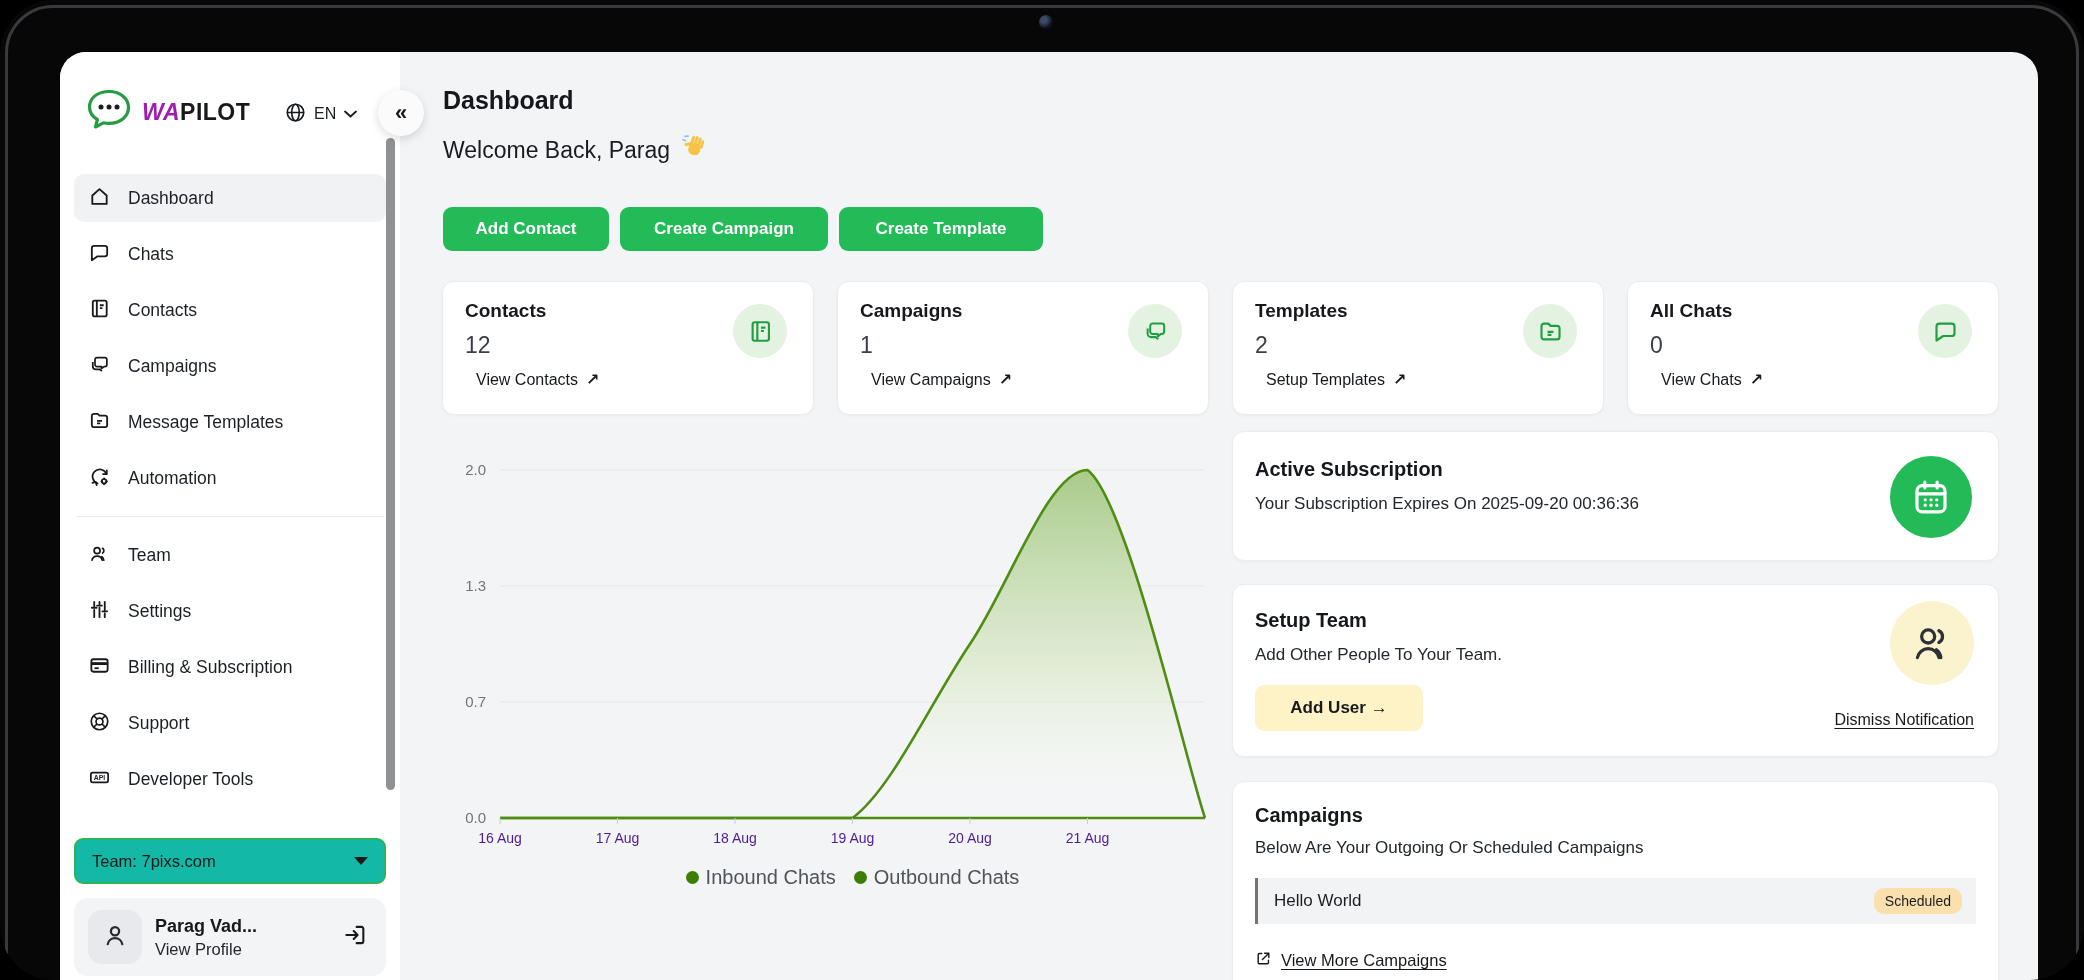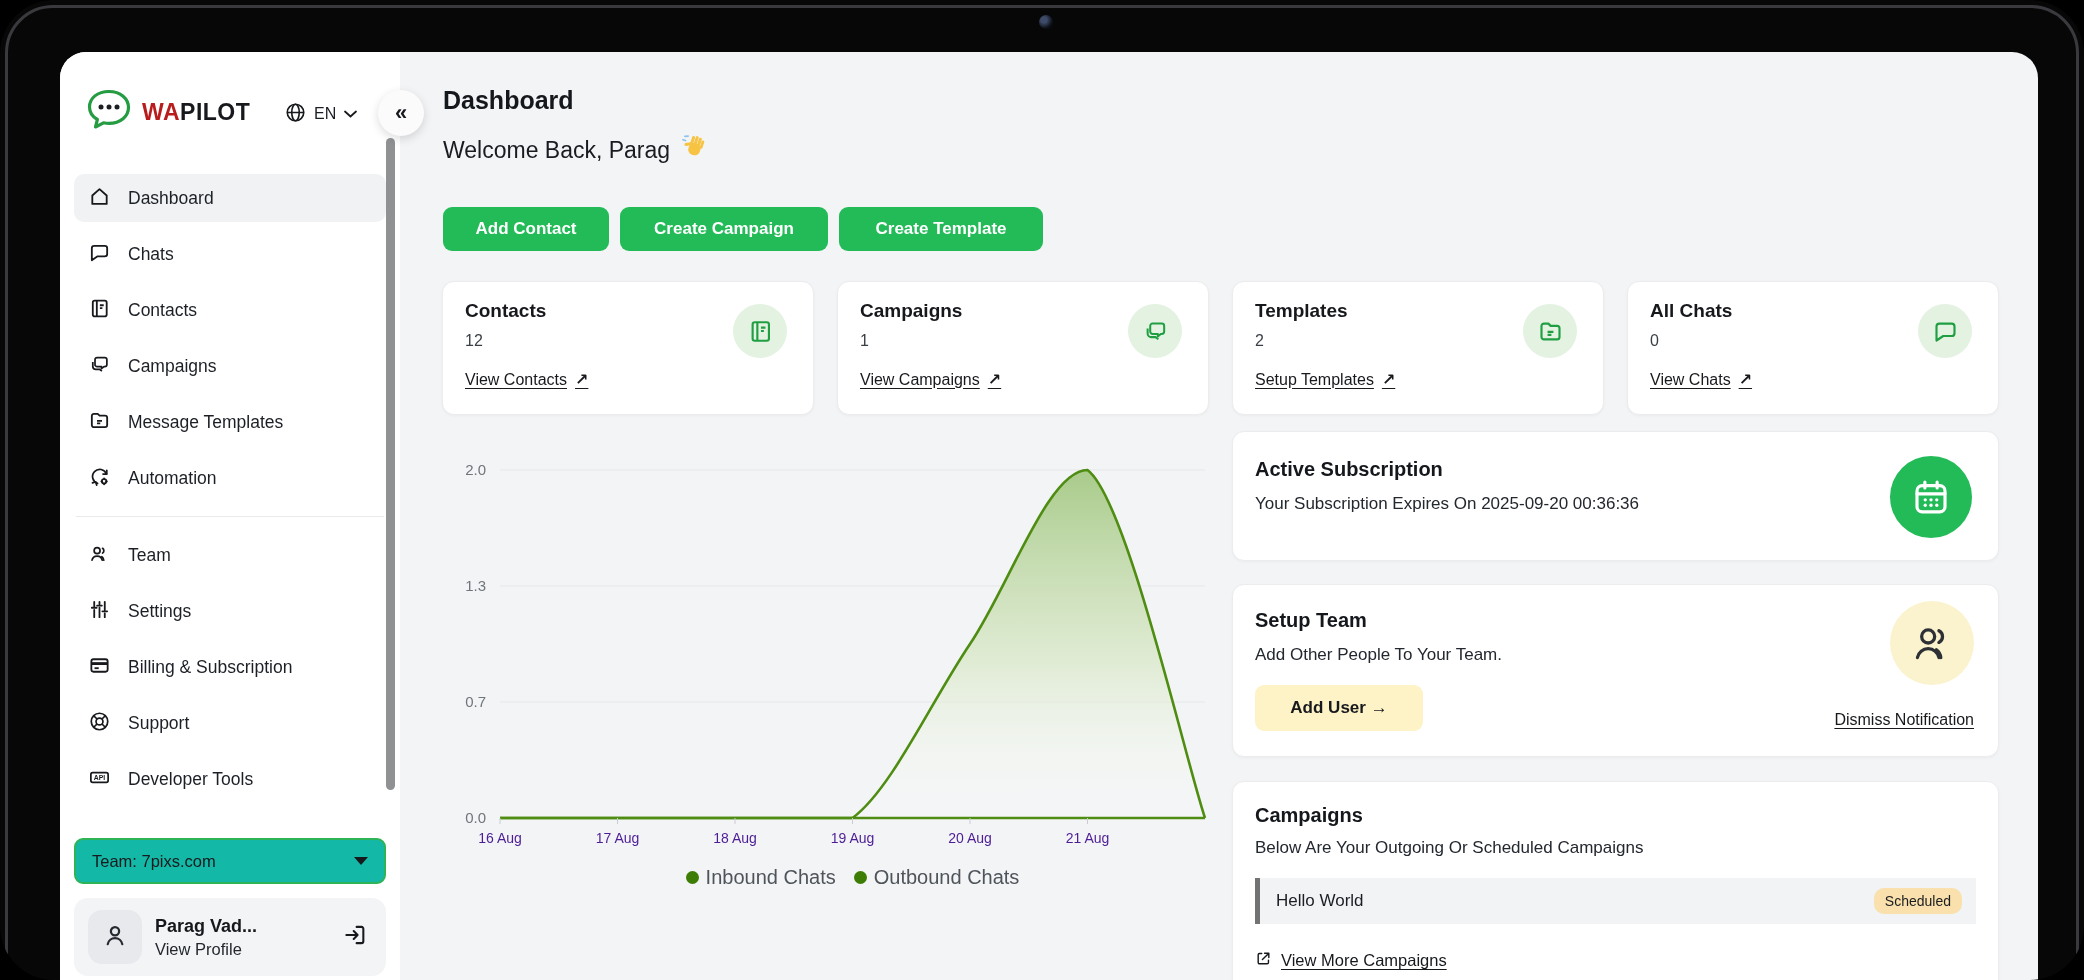--- a/index.html
+++ b/index.html
@@ -9,21 +9,21 @@
   .frame-line { position:absolute; top:5px; left:5px; right:5px; height:1040px; border:3px solid #3a3a3e; border-radius:48px; pointer-events:none; }
   .camera { position:absolute; left:1039px; top:15px; width:14px; height:14px; border-radius:50%;
             background:radial-gradient(circle at 35% 35%, #3d4b68 0 3px, #0c0f16 65%); }
   .screen { position:absolute; left:60px; top:52px; width:1978px; height:928px; background:#f3f4f6;
             border-radius:26px 26px 0 0; overflow:hidden; }
 
   
   .sidebar { position:absolute; left:0; top:0; width:340px; height:100%; background:#ffffff; }
   .logo-row { position:absolute; left:24px; top:33px; height:54px; display:flex; align-items:center; gap:8px; }
   .logo-text { font-size:23px; font-weight:800; letter-spacing:.5px; color:#17191d; }
-  .logo-text .wa { color:#b91c1c; }
+  .logo-text .wa { color:#a21caf;font-style:italic; }
   .lang { position:absolute; left:224px; top:46px; height:32px; display:flex; align-items:center; gap:7px; cursor:pointer; }
   .lang-code { font-size:16px; font-weight:500; color:#1b1e23; }
   .collapse-btn { position:absolute; left:318px; top:38px; width:46px; height:46px; border-radius:50%;
                   background:#fbfbfc; box-shadow:0 3px 10px rgba(0,0,0,.14); display:flex; align-items:center; justify-content:center;
                   font-size:22px; font-weight:700; color:#17191d; z-index:5; cursor:pointer; }
   .side-scrollbar { position:absolute; left:326px; top:86px; width:9px; height:652px; border-radius:5px; background:#8f9193; z-index:4; }
 
   .nav { position:absolute; left:14px; top:122px; width:312px; display:flex; flex-direction:column; }
   .nav-item { height:48px; margin-bottom:8px; display:flex; align-items:center; gap:17px; padding:0 12px 0 14px;
               border-radius:10px; color:#17191d; cursor:pointer; }
@@ -52,23 +52,23 @@
   .actions { position:absolute; left:383px; top:155px; display:flex; gap:11px;border-radius:6px; }
   .btn-green { height:44px; border:none; border-radius:9px; background:#23bb58; color:#fff; font-family:inherit;
                font-size:17px; font-weight:700; cursor:pointer; }
   .btn-add-contact { width:166px; }
   .btn-create-campaign { width:208px; }
   .btn-create-template { width:204px; }
 
   .card { position:absolute; background:#fff; border:1px solid #ececee; border-radius:12px; box-shadow:0 1px 3px rgba(20,22,26,.04); }
   .stat-card { top:229px; width:372px; height:134px; }
   .stat-title { position:absolute; left:22px; top:18px; font-size:19px; font-weight:600; color:#16181c; }
-  .stat-value { position:absolute; left:22px; top:50px; font-size:16px; font-weight:500; color:#3a3f46; }
-  .stat-link { position:absolute; left:22px; top:88px; font-size:16px; font-weight:500; color:#17191d;
-               text-decoration:underline; text-underline-offset:3px; cursor:pointer; display:flex; gap:8px; align-items:center; }
+  .stat-value { position:absolute; left:22px; top:50px; font-size:23px; font-weight:500; color:#3a3f46; }
+  .stat-link { position:absolute; left:33px; top:88px; font-size:16px; font-weight:500; color:#17191d;
+               text-underline-offset:3px; cursor:pointer; display:flex; gap:8px; align-items:center; }
   .stat-link .ne { text-decoration:none; font-weight:700; }
   .stat-icon-circle { position:absolute; right:26px; top:22px; width:54px; height:54px; border-radius:50%;
                       background:#e4f2e2; display:flex; align-items:center; justify-content:center; color:#1f9e42; }
 
   
   .chart { position:absolute; left:440px; top:418px; width:705px; height:348px; }
   .chart svg { overflow:visible; display:block; }
   .ylab { position:absolute; left:-64px; width:50px; text-align:right; font-size:15px; color:#70757a; }
   .xlab { position:absolute; width:96px; text-align:center; font-size:14px; color:#4c1d95; top:360px; }
   .legend { position:absolute; top:396px; left:0; width:705px; display:flex; justify-content:center; gap:18px; }
@@ -83,21 +83,21 @@
                 background:#23bb58; color:#fff; display:flex; align-items:center; justify-content:center; }
   .setup-card { left:1172px; top:532px; width:767px; height:173px; }
   .setup-circle { position:absolute; right:24px; top:16px; width:84px; height:84px; border-radius:50%;
                   background:#fbf3cd; color:#2d3136; display:flex; align-items:center; justify-content:center; }
   .btn-add-user { position:absolute; left:22px; top:100px; width:168px; height:46px; border:none; border-radius:9px;
                   background:#fdf3c7; color:#17191d; font-family:inherit; font-size:17px; font-weight:700; cursor:pointer; }
   .dismiss-link { position:absolute; right:24px; top:126px; font-size:16px; font-weight:500; color:#17191d;
                   text-decoration:underline; text-underline-offset:3px; cursor:pointer; }
   .campaigns-card { left:1172px; top:729px; width:767px; height:251px; }
   .campaign-item { position:absolute; left:22px; right:22px; top:96px; height:46px; background:#f2f3f5;
-                   border-left:5px solid #737373; display:flex; align-items:center; padding:0 14px 0 16px; }
+                   border-left:3px solid #737373; display:flex; align-items:center; padding:0 14px 0 16px; }
   .campaign-name { flex:1; font-size:17px; color:#1b1e23; }
   .badge { background:#f9e0ac; color:#1b1d20; font-size:14px; padding:5px 11px; border-radius:10px; }
   .more-link { position:absolute; left:22px; top:168px; display:flex; align-items:center; gap:9px;
                font-size:16.5px; font-weight:500; color:#15181c; text-decoration:underline; text-underline-offset:3px; cursor:pointer; }
 </style>
 </head>
 <body>
 
 <div class="stage">
   <div class="camera"></div>

